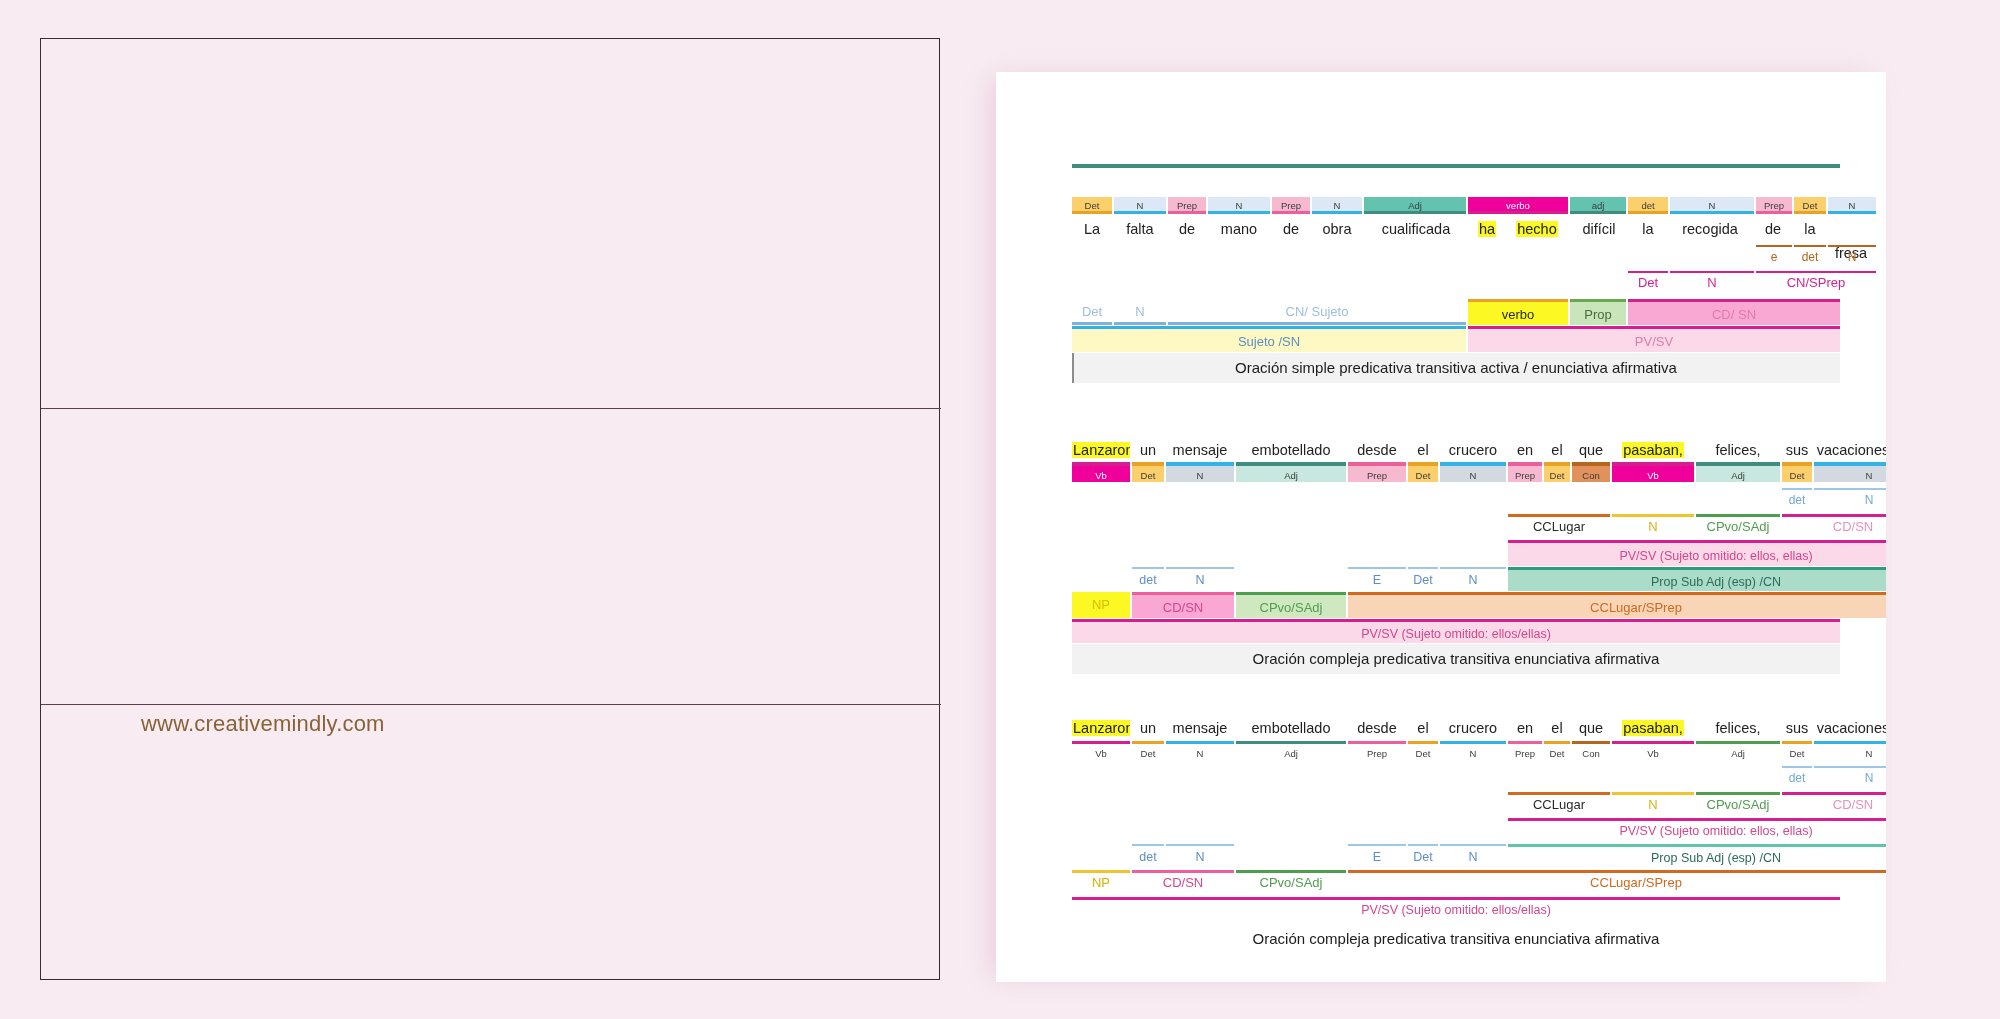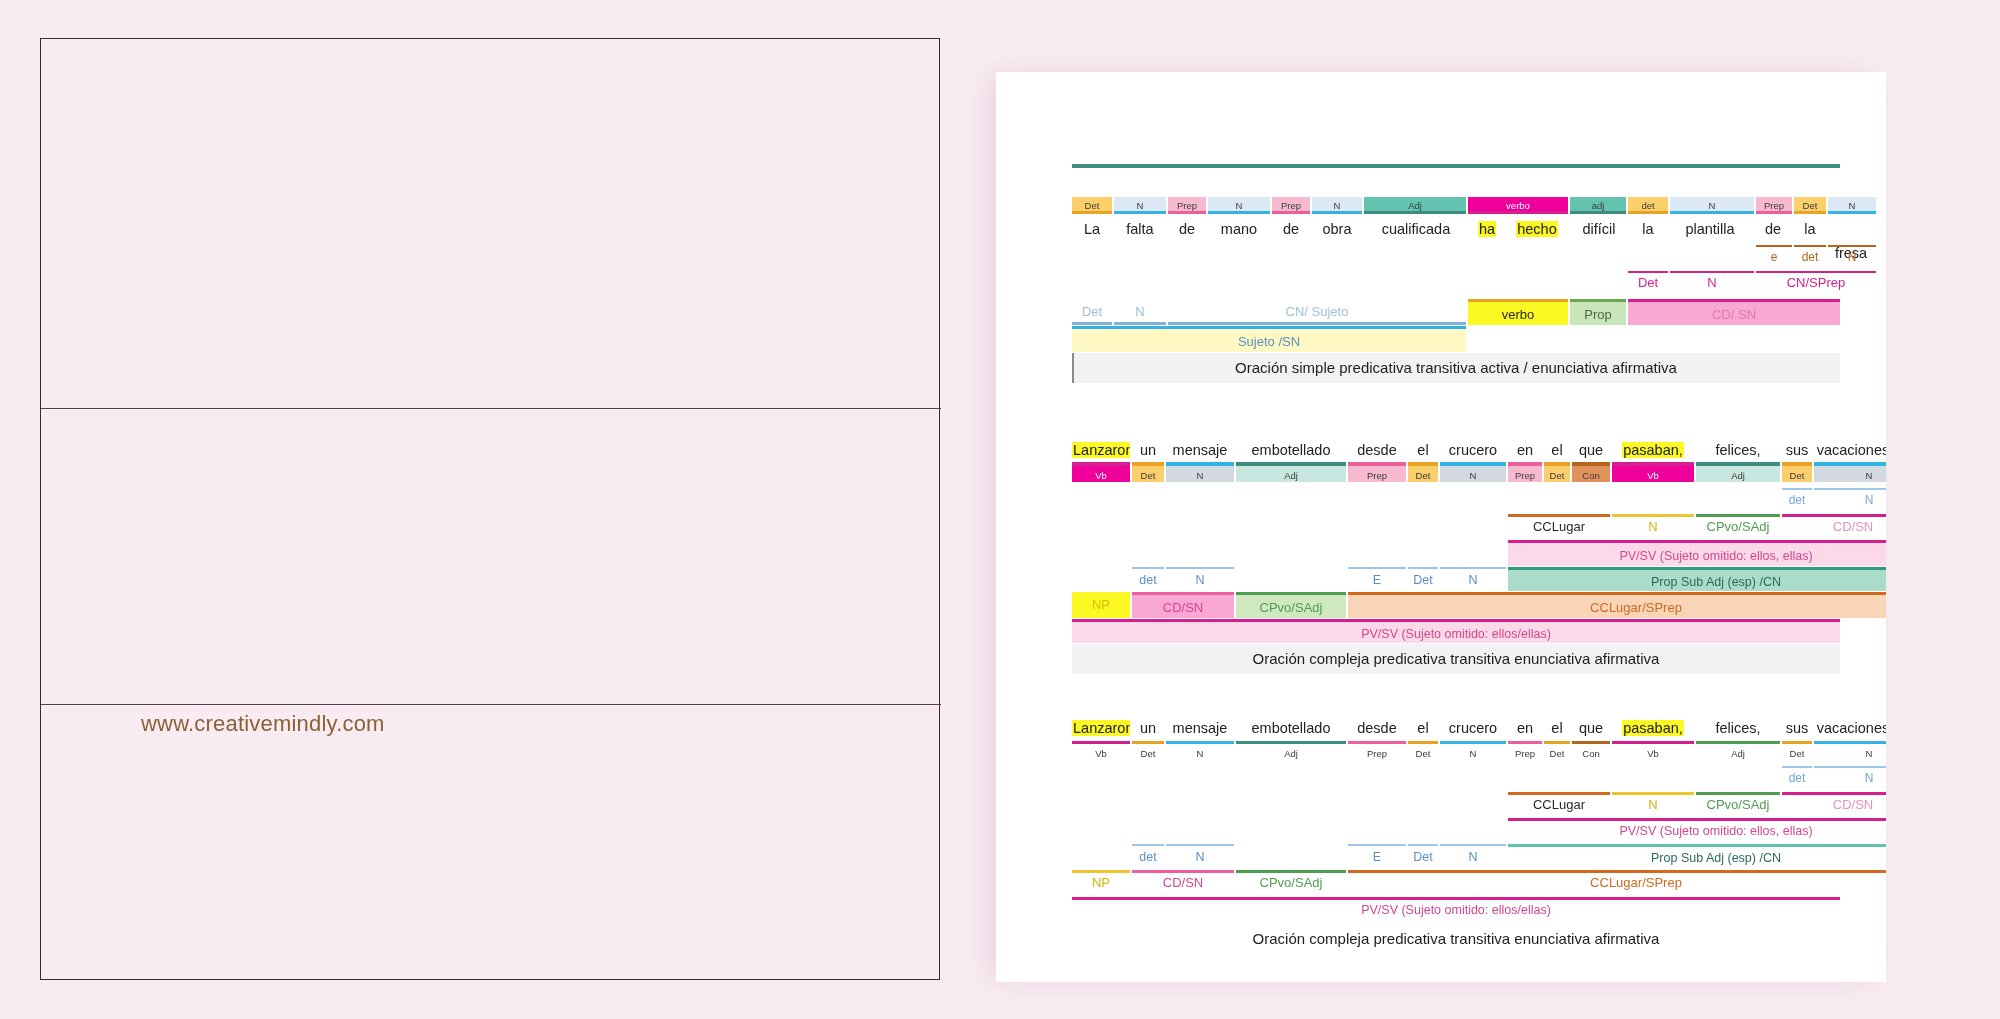--- a/index.html
+++ b/index.html
@@ -144,21 +144,21 @@
           <div class="cell w-cell" style="left: 42px; width: 52px; top: 0px;">falta</div>
           <div class="cell w-cell" style="left: 96px; width: 38px; top: 0px;">de</div>
           <div class="cell w-cell" style="left: 136px; width: 62px; top: 0px;">mano</div>
           <div class="cell w-cell" style="left: 200px; width: 38px; top: 0px;">de</div>
           <div class="cell w-cell" style="left: 240px; width: 50px; top: 0px;">obra</div>
           <div class="cell w-cell" style="left: 292px; width: 104px; top: 0px;">cualificada</div>
           <div class="cell w-cell" style="left: 398px; width: 34px; top: 0px;"><span class="hl">ha</span></div>
           <div class="cell w-cell" style="left: 434px; width: 62px; top: 0px;"><span class="hl">hecho</span></div>
           <div class="cell w-cell" style="left: 498px; width: 58px; top: 0px;">difícil</div>
           <div class="cell w-cell" style="left: 558px; width: 36px; top: 0px;">la</div>
-          <div class="cell w-cell" style="left: 596px; width: 84px; top: 0px;">plantilla</div>
+          <div class="cell w-cell" style="left: 596px; width: 84px; top: 0px;">recogida</div>
           <div class="cell w-cell" style="left: 682px; width: 38px; top: 0px;">de</div>
           <div class="cell w-cell" style="left: 722px; width: 32px; top: 0px;">la</div>
           <div class="cell w-cell" style="left: 756px; width: 46px; top: 0px; margin-top: 24px;">fresa</div>
         </div>
         <div class="row" style="position: absolute; left: 0px; top: 48px; height: 20px; width: 768px;">
           <div class="cell" style="left: 684px; width: 36px; top: 0px; font-size: 12px; line-height: 16px; border-top: 2.6px solid rgb(181, 101, 29); color: rgb(181, 101, 29); padding-top: 2px;">e</div>
           <div class="cell" style="left: 722px; width: 32px; top: 0px; font-size: 12px; line-height: 16px; border-top: 2.6px solid rgb(181, 101, 29); color: rgb(181, 101, 29); padding-top: 2px;">det</div>
           <div class="cell" style="left: 756px; width: 48px; top: 0px; font-size: 12px; line-height: 16px; border-top: 2.6px solid rgb(181, 101, 29); color: rgb(181, 101, 29); padding-top: 2px;">N</div>
         </div>
         <div class="row" style="position: absolute; left: 0px; top: 74px; height: 20px; width: 768px;">
@@ -169,20 +169,21 @@
         <div class="row" style="position: absolute; left: 0px; top: 102px; height: 26px; width: 768px;">
           <div class="cell" style="left: 0px; width: 40px; top: 0px; background: transparent; color: rgb(157, 191, 221); line-height: 26px; height: 26px; font-size: 13px; border-top: none; border-bottom: 3px solid rgb(127, 179, 222);">Det</div>
           <div class="cell" style="left: 42px; width: 52px; top: 0px; background: transparent; color: rgb(157, 191, 221); line-height: 26px; height: 26px; font-size: 13px; border-top: none; border-bottom: 3px solid rgb(127, 179, 222);">N</div>
           <div class="cell" style="left: 96px; width: 298px; top: 0px; background: transparent; color: rgb(157, 191, 221); line-height: 26px; height: 26px; font-size: 13px; border-top: none; border-bottom: 3px solid rgb(127, 179, 222);">CN/ Sujeto</div>
           <div class="cell" style="left: 396px; width: 100px; top: 0px; background: rgb(251, 248, 36); color: rgb(42, 42, 42); line-height: 26px; height: 26px; font-size: 13px; border-top: 3px solid rgb(232, 163, 36); border-bottom: none;">verbo</div>
           <div class="cell" style="left: 498px; width: 56px; top: 0px; background: rgb(201, 230, 187); color: rgb(74, 107, 61); line-height: 26px; height: 26px; font-size: 13px; border-top: 3px solid rgb(106, 168, 79); border-bottom: none;">Prop</div>
           <div class="cell" style="left: 556px; width: 212px; top: 0px; background: rgb(249, 168, 212); color: rgb(224, 122, 176); line-height: 26px; height: 26px; font-size: 13px; border-top: 3px solid rgb(214, 31, 143); border-bottom: none;">CD/ SN</div>
         </div>
         <div class="row" style="position: absolute; left: 0px; top: 129px; height: 26px; width: 768px;">
           <div class="cell" style="left: 0px; width: 394px; top: 0px; background: #fef9c3; color: rgb(91, 143, 196); line-height: 26px; height: 26px; font-size: 13px; border-top: 3px solid rgb(51, 178, 229); border-bottom: none;">Sujeto /SN</div>
+          <div class="cell" style="left: 396px; width: 372px; top: 0px; background: rgb(251, 217, 232); color: rgb(224, 122, 176); line-height: 26px; height: 26px; font-size: 13px; border-top: 3px solid rgb(214, 31, 143); border-bottom: none;">PV/SV</div>
         </div>
         <div class="row" style="position: absolute; left: 0px; top: 156px; height: 30px; width: 768px;">
           <div class="cell sentence" style="left: 0px; width: 768px; top: 0px;">Oración simple predicativa transitiva activa / enunciativa afirmativa</div>
           <div class="leftbar"></div>
         </div>
       </div>
 
     <div class="tbl" id="table2" style="top:368px;">
         <div class="row" style="position: absolute; left: 0px; top: 0px; height: 20px; width: 768px;">
           <div class="cell w-cell" style="left: 0px; width: 58px; top: 0px;"><span class="hl">Lanzaron</span></div>

